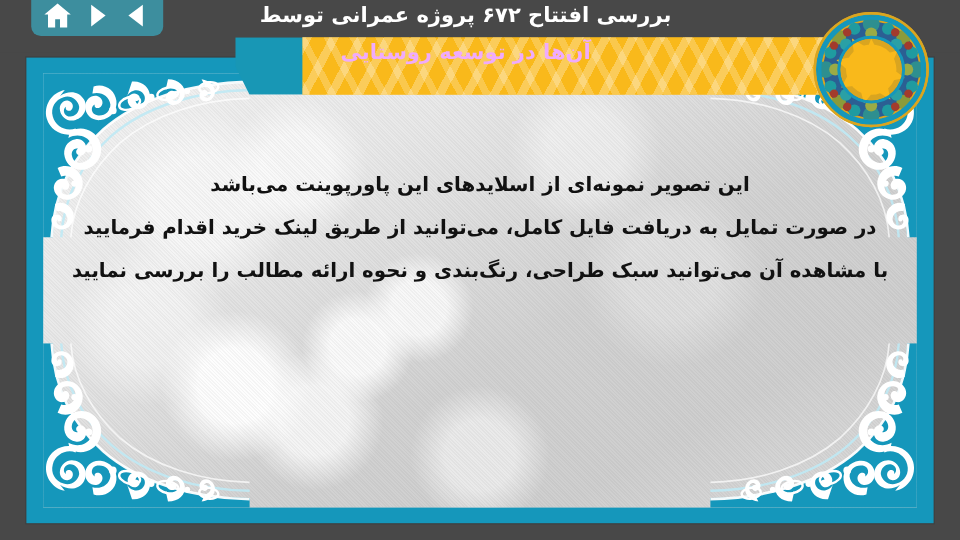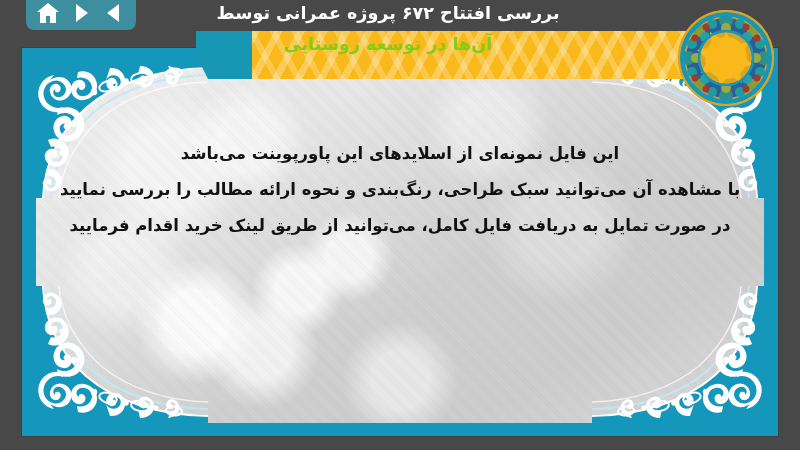--- a/index.html
+++ b/index.html
@@ -54,21 +54,21 @@
   
   .title-block{
     position:absolute;right:92px;top:-2px;width:640px;
     text-align:center;z-index:8;pointer-events:none;
   }
   .title-line{
     color:#ffffff;font-size:17.5px;line-height:31px;
     font-weight:700;letter-spacing:0px;white-space:nowrap;
     text-align:center;direction:rtl;
   }
-  .title-line.l3{color:#84cc16;}
+  .title-line.l3{color:#f0abfc;}
 
   
   .medallion{
     position:absolute;left:676px;top:8px;width:100px;height:100px;z-index:10;
   }
 
   
   .slide{
     position:absolute;left:22px;top:48px;width:756px;height:388px;
     background:#1597bb;overflow:hidden;z-index:2;
@@ -222,23 +222,23 @@
         <circle cx="52" cy="76" r="3"></circle>
         <circle cx="40" cy="105" r="2.6"></circle>
         <ellipse cx="118" cy="30" rx="9" ry="5" transform="rotate(-12 118 30)" fill="none" stroke="#ffffff" stroke-width="2"></ellipse>
         <ellipse cx="152" cy="25" rx="8" ry="4.5" transform="rotate(-8 152 25)" fill="none" stroke="#ffffff" stroke-width="2"></ellipse>
         <ellipse cx="86" cy="38" rx="9" ry="5" transform="rotate(-18 86 38)" fill="none" stroke="#ffffff" stroke-width="2"></ellipse>
       </g>
     </svg>
   </div>
 
   <div class="body-text">
-    <div class="body-line">این فایل نمونه‌ای از اسلایدهای این پاورپوینت می‌باشد</div>
+    <div class="body-line">این تصویر نمونه‌ای از اسلایدهای این پاورپوینت می‌باشد</div>
+    <div class="body-line">در صورت تمایل به دریافت فایل کامل، می‌توانید از طریق لینک خرید اقدام فرمایید</div>
     <div class="body-line">با مشاهده آن می‌توانید سبک طراحی، رنگ‌بندی و نحوه ارائه مطالب را بررسی نمایید</div>
-    <div class="body-line">در صورت تمایل به دریافت فایل کامل، می‌توانید از طریق لینک خرید اقدام فرمایید</div>
   </div>
 
   <div class="banner-wrap">
     <div class="banner-tail"></div>
     <div class="banner-body"></div>
   </div>
 
   <div class="title-block">
     <div class="title-line l1">بررسی افتتاح ۶۷۲ پروژه عمرانی توسط</div>
     <div class="title-line l3">آن‌ها در توسعه روستایی</div>

